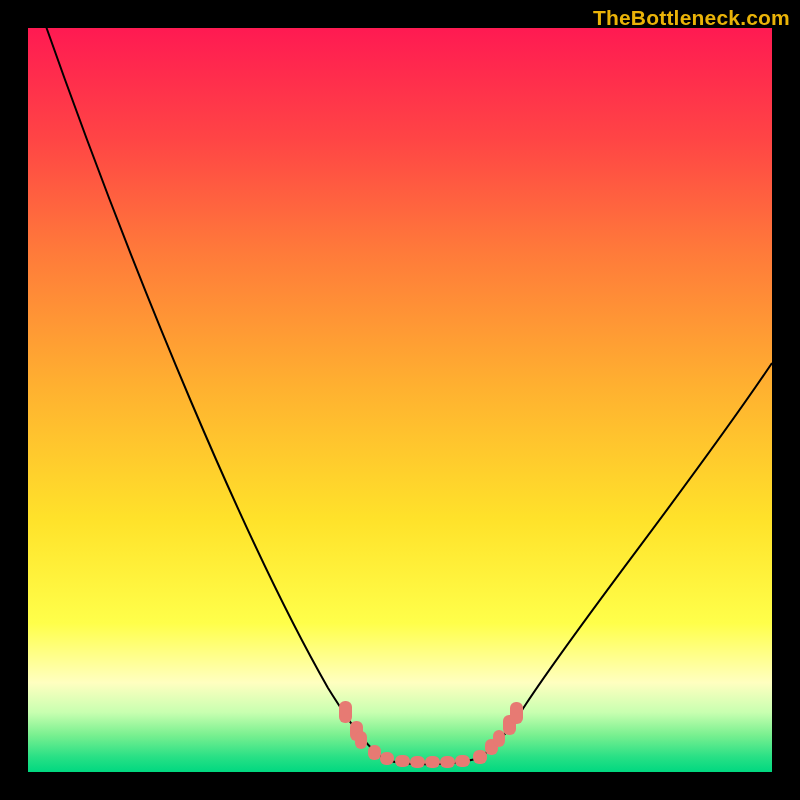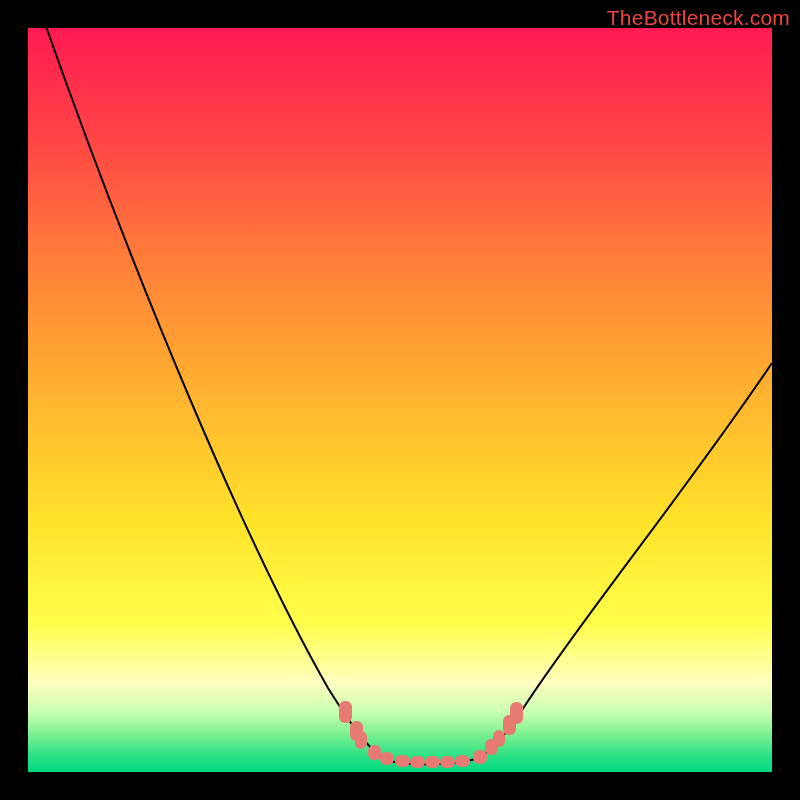--- a/index.html
+++ b/index.html
@@ -30,22 +30,22 @@
       #7af090 95%,
       #28e085 98%,
       #00d880 100%
     );
   }
   .watermark {
     position: absolute;
     top: 6px;
     right: 10px;
     font-size: 21px;
-    font-weight: 400;
-    color: #ef4444;
+    font-weight: 700;
+    color: #eab308;
     letter-spacing: 0.2px;
   }
   svg.curve {
     position: absolute;
     left: 0;
     top: 0;
     width: 744px;
     height: 744px;
     overflow: visible;
   }

